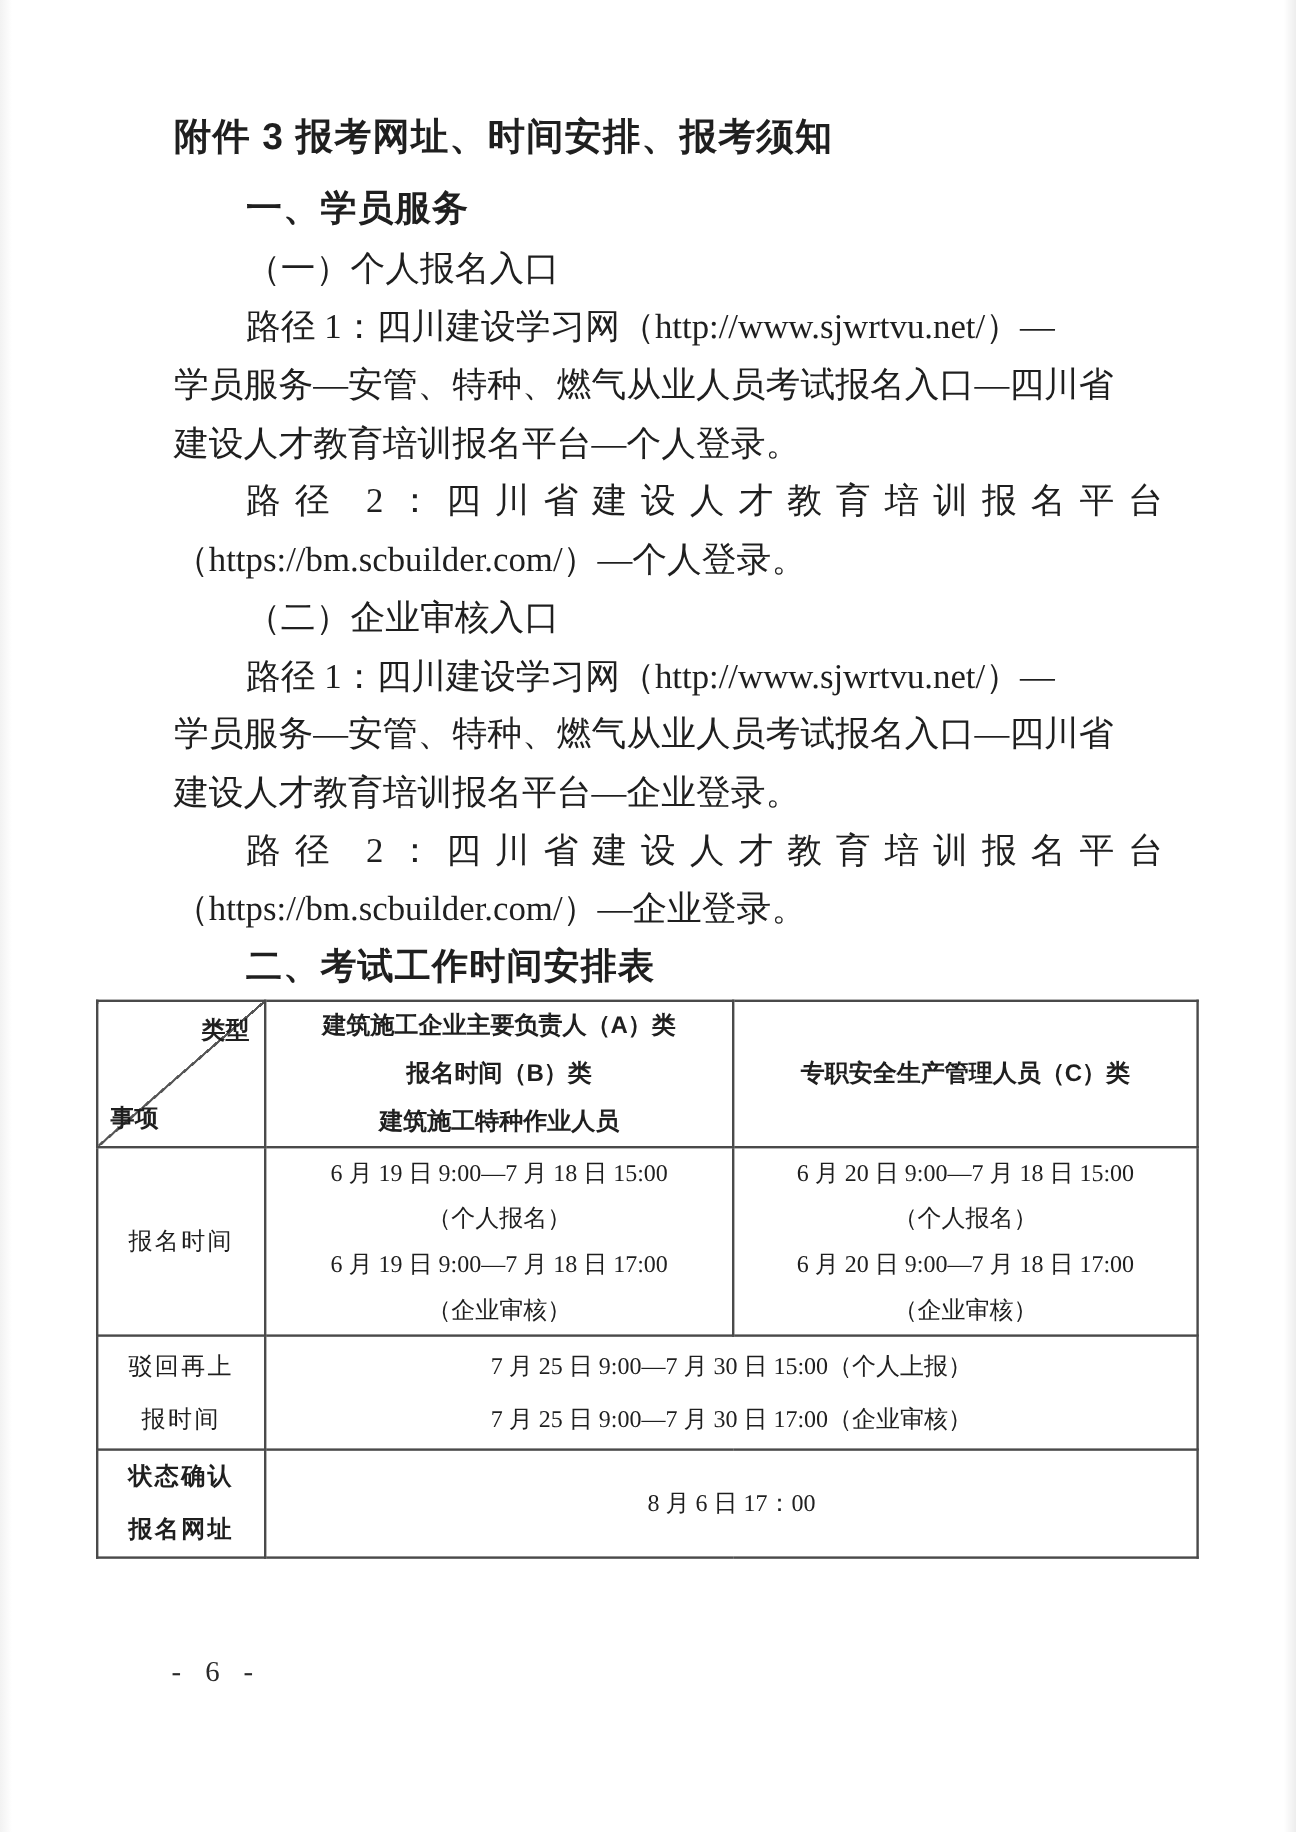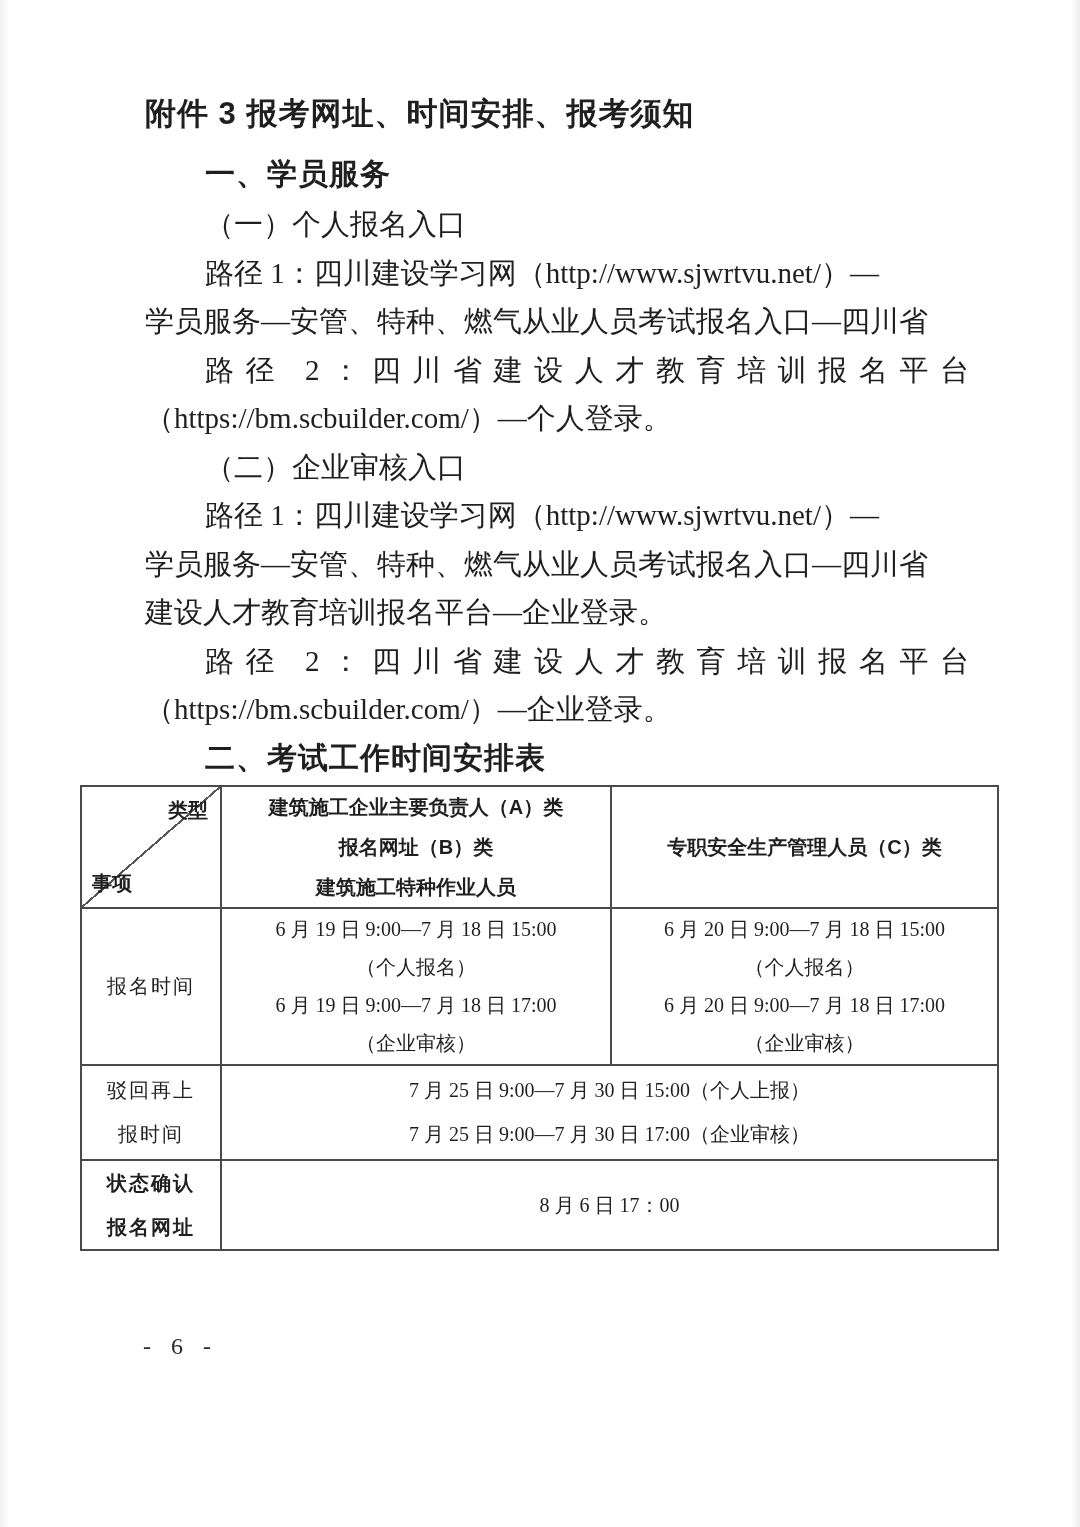--- a/index.html
+++ b/index.html
@@ -83,20 +83,21 @@
 <div class="page">
 
   <div class="doc-title">附件 3 报考网址、时间安排、报考须知</div>
 
   <div class="sec-heading">一、学员服务</div>
 
   <div class="line indent">（一）个人报名入口</div>
 
   <div class="line indent">路径 1：四川建设学习网（http://www.sjwrtvu.net/）—</div>
   <div class="line">学员服务—安管、特种、燃气从业人员考试报名入口—四川省</div>
+  <div class="line">建设人才教育培训报名平台—个人登录。</div>
 
   <div class="line indent spread">路径 2：四川省建设人才教育培训报名平台</div>
   <div class="line">（https://bm.scbuilder.com/）—个人登录。</div>
 
   <div class="line indent">（二）企业审核入口</div>
 
   <div class="line indent">路径 1：四川建设学习网（http://www.sjwrtvu.net/）—</div>
   <div class="line">学员服务—安管、特种、燃气从业人员考试报名入口—四川省</div>
   <div class="line">建设人才教育培训报名平台—企业登录。</div>
 
@@ -112,21 +113,21 @@
       <col style="width:387px">
     </colgroup>
     <tbody>
       <tr style="height:120px">
         <td class="corner-cell">
           <span class="corner-top">类型</span>
           <span class="corner-bottom">事项</span>
         </td>
         <td class="th-cell">
           <div class="tl">建筑施工企业主要负责人（A）类</div>
-          <div class="tl">报名网址（B）类</div>
+          <div class="tl">报名时间（B）类</div>
           <div class="tl">建筑施工特种作业人员</div>
         </td>
         <td class="th-cell">
           <div class="tl">专职安全生产管理人员（C）类</div>
         </td>
       </tr>
 
       <tr style="height:157px">
         <td class="label-cell">报名时间</td>
         <td class="data-cell">

